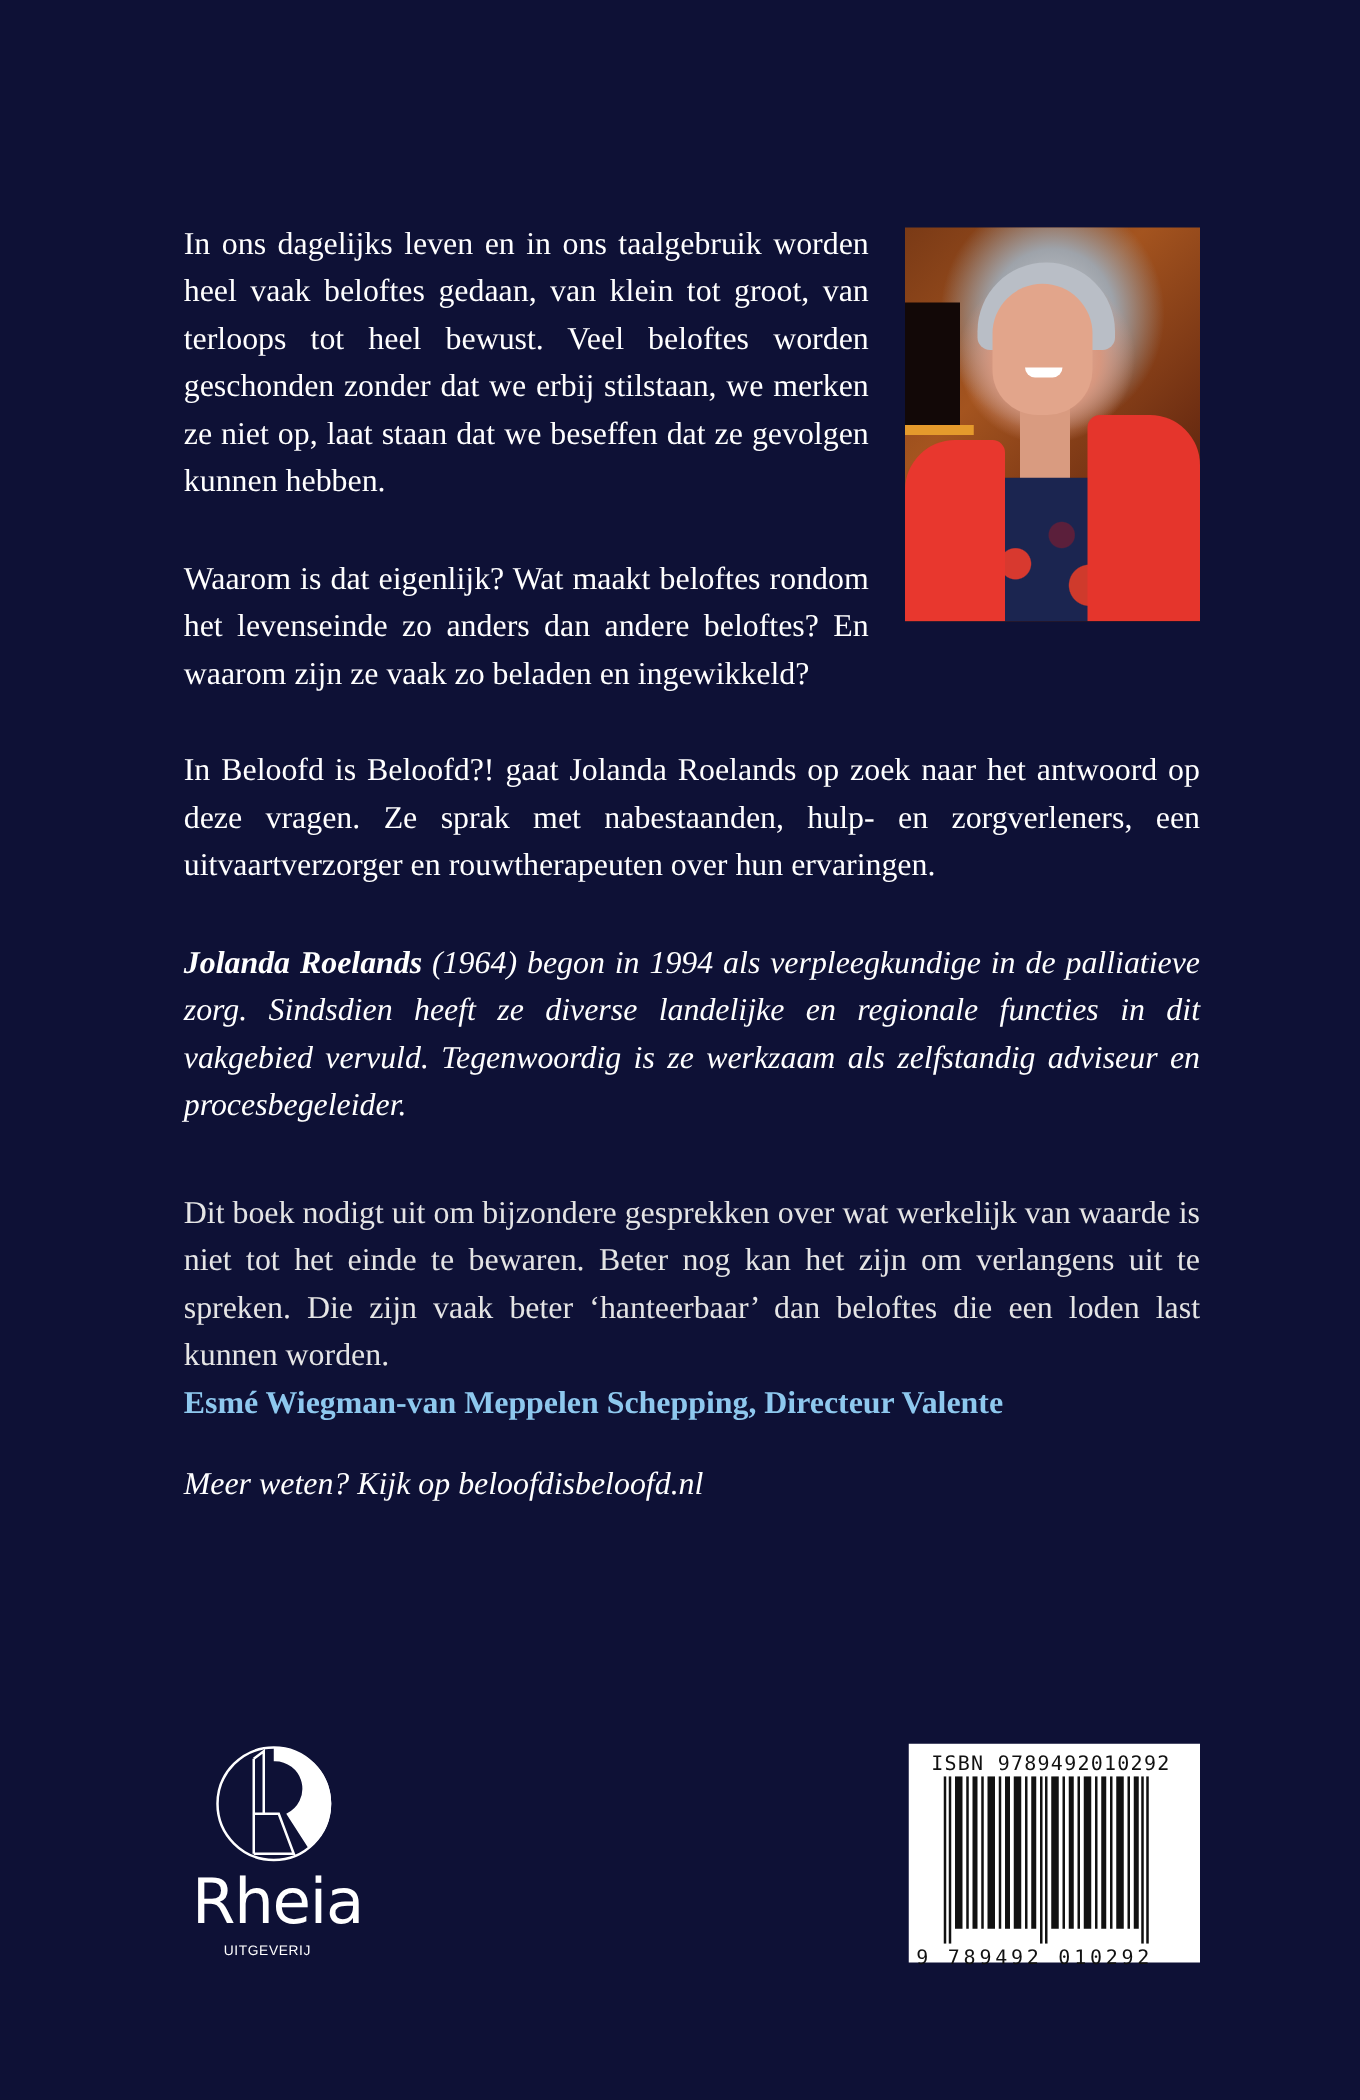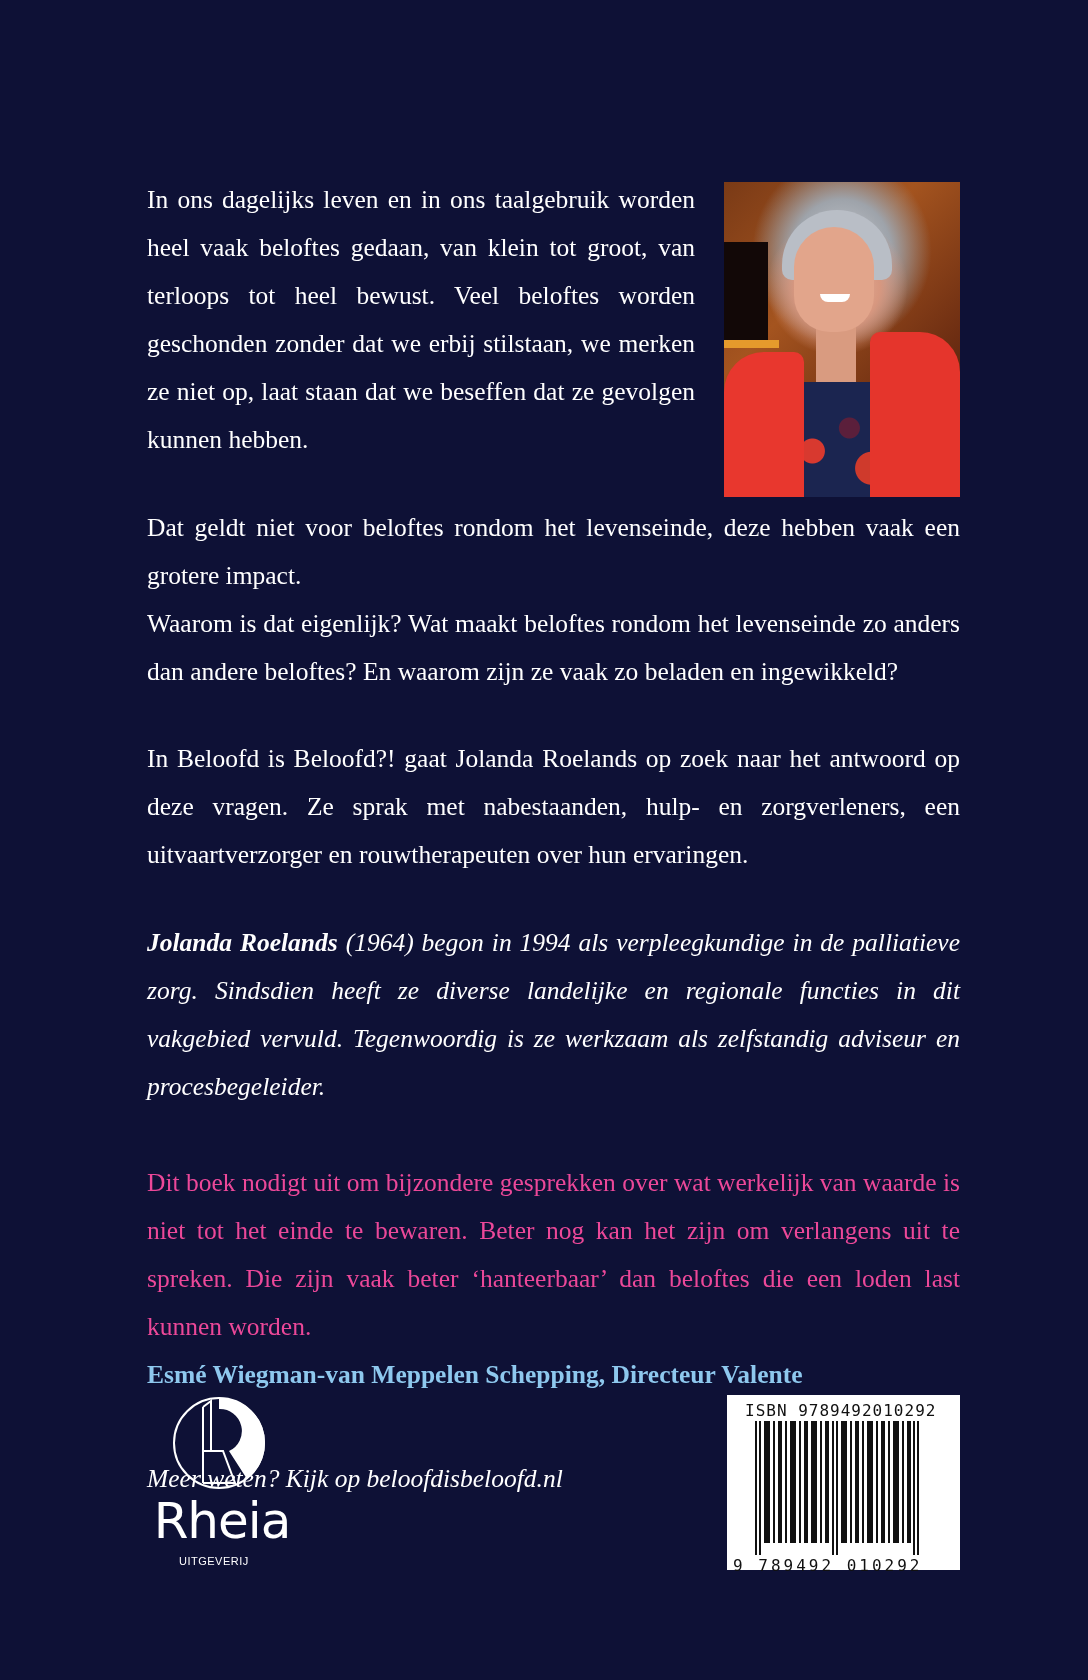--- a/index.html
+++ b/index.html
@@ -6,21 +6,21 @@
   body {
     width:1088px; height:1680px; overflow:hidden;
     background:#0e1136;
     font-family:"Liberation Serif","DejaVu Serif",serif;
     color:#ffffff;
     position:relative;
   }
   .page { position:absolute; left:0; top:0; width:1088px; height:1680px; }
   .column {
     position:absolute; left:147px; top:176px; width:813px;
-    font-size:25.5px; line-height:48px;
+    font-size:25.5px; line-height:38px;
   }
   .photo {
     float:right; width:236px; height:315px; margin:6px 0 0 29px;
     position:relative; overflow:hidden;
     background:
       radial-gradient(ellipse 30% 22% at 48% 33%, #e9b9a4 0%, #d7977f 60%, rgba(215,151,127,0) 100%),
       radial-gradient(ellipse 38% 30% at 50% 22%, #c8ccd2 0%, #9ea3aa 55%, rgba(158,163,170,0) 100%),
       linear-gradient(180deg, rgba(0,0,0,0) 0%, rgba(0,0,0,0) 52%, rgba(0,0,0,0) 100%),
       linear-gradient(135deg, #7a3a16 0%, #a4541f 35%, #6e2e12 70%, #3a1808 100%);
   }
@@ -36,22 +36,22 @@
       #1b2550;
     border-radius:30px 30px 0 0; }
   .photo .face { position:absolute; left:70px; top:45px; width:80px; height:105px; background:#e2a58b; border-radius:40px 40px 36px 36px; }
   .photo .hair { position:absolute; left:58px; top:28px; width:110px; height:70px; background:#b9bec6; border-radius:55px 55px 10px 10px; }
   .photo .neck { position:absolute; left:92px; top:140px; width:40px; height:70px; background:#d99b80; }
   .photo .smile { position:absolute; left:96px; top:112px; width:30px; height:8px; background:#fff; border-radius:0 0 14px 14px; }
   p { margin:0 0 39.5px 0; text-align:justify; }
   p.tight { margin-bottom:0; }
   .italic { font-style:italic;font-family:Liberation Serif, serif; }
   .bold { font-weight:bold; }
-  .blue { color:#ec4899;margin-top:48px; }
-  .attrib { color:#8ec8ee; font-weight:bold; margin-bottom:56px; text-align:left; }
+  .blue { color:#e5e5e5;margin-top:48px; }
+  .attrib { color:#8ec8ee; font-weight:bold; margin-bottom:27px; text-align:left; }
   .logo { position:absolute; left:147px; top:1393px; width:150px; height:180px; }
   .logo svg { position:absolute; left:20px; top:0; }
   .logo .wordmark {
     position:absolute; left:0; top:100px; width:150px; text-align:center;
     font-family:"DejaVu Sans","Liberation Sans",sans-serif;
     font-size:50px; line-height:56px; color:#fff; letter-spacing:-1px;
   }
   .logo .sub {
     position:absolute; left:32px; top:162px;
     font-family:"Liberation Sans","DejaVu Sans",sans-serif;
@@ -86,21 +86,20 @@
       <div class="hair"></div>
       <div class="neck"></div>
       <div class="face"></div>
       <div class="smile"></div>
       <div class="dress"></div>
       <div class="shawl-l"></div>
       <div class="shawl-r"></div>
     </div>
 
     <p>In ons dagelijks leven en in ons taalgebruik worden heel vaak beloftes gedaan, van klein tot groot, van terloops tot heel bewust. Veel beloftes worden geschonden zonder dat we erbij stilstaan, we merken ze niet op, laat staan dat we beseffen dat ze gevolgen kunnen hebben.</p>
-    <p class="tight">Dat geldt niet voor beloftes rondom het levenseinde, deze hebben vaak een grotere impact.</p>
     <p>Waarom is dat eigenlijk? Wat maakt beloftes rondom het levenseinde zo anders dan andere beloftes? En waarom zijn ze vaak zo beladen en ingewikkeld?</p>
     <p>In Beloofd is Beloofd?! gaat Jolanda Roelands op zoek naar het antwoord op deze vragen. Ze sprak met nabestaanden, hulp- en zorgverleners, een uitvaartverzorger en rouwtherapeuten over hun ervaringen.</p>
 
     <p class="italic"><span class="bold">Jolanda Roelands</span><span> (1964) begon in 1994 als verpleegkundige in de palliatieve zorg. Sindsdien heeft ze diverse landelijke en regionale functies in dit vakgebied vervuld. Tegenwoordig is ze werkzaam als zelfstandig adviseur en procesbegeleider.</span></p>
 
     <p class="blue tight">Dit boek nodigt uit om bijzondere gesprekken over wat werkelijk van waarde is niet tot het einde te bewaren. Beter nog kan het zijn om verlangens uit te spreken. Die zijn vaak beter ‘hanteerbaar’ dan beloftes die een loden last kunnen worden.</p>
     <p class="attrib">Esmé Wiegman-van Meppelen Schepping, Directeur Valente</p>
 
     <p class="italic" style="text-align:left">Meer weten? Kijk op beloofdisbeloofd.nl</p>
   </div>

